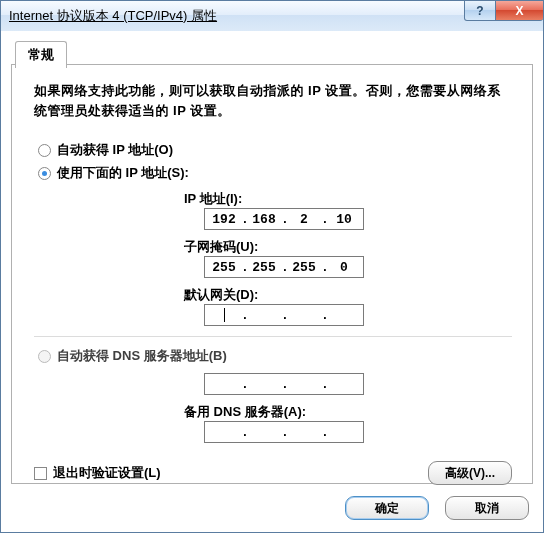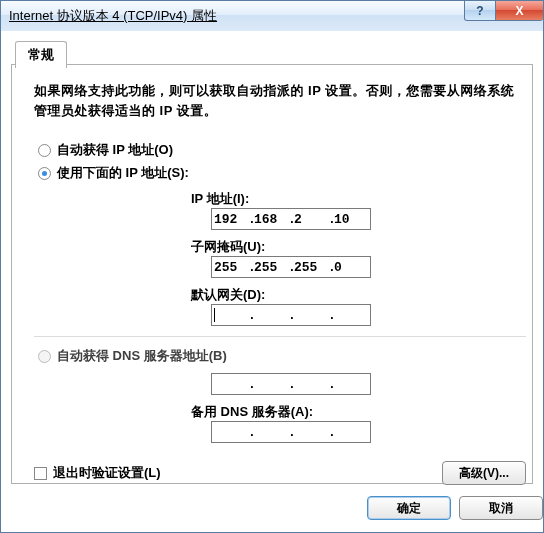--- a/index.html
+++ b/index.html
@@ -93,21 +93,21 @@
     font-size: 13px;
   }
   .tabpanel {
     position: absolute;
     top: 33px;
     left: 10px;
     right: 10px;
     bottom: 48px;
     border: 1px solid #b0b0b0;
     background: #fff;
-    padding: 16px 6px 12px 22px;
+    padding: 16px 20px 12px 22px;
     box-sizing: border-box;
   }
   .desc {
     font-size: 13px;
     line-height: 1.55;
     margin-bottom: 20px;
     letter-spacing: 0.5px;
   }
   .radio-row {
     display: flex;
@@ -155,20 +155,21 @@
     background: #fff;
     display: flex;
     align-items: center;
     font-family: "Courier New", monospace;
     font-size: 13px;
     box-sizing: border-box;
     padding: 0 2px;
   }
   .ip-oct {
     flex: 1;
+    text-align: center;
   }
   .ip-dot {
     width: 6px;
     text-align: center;
     color:#000;
   }
   .ip-cursor {
     display:inline-block;
     width:1px;
     height:14px;
@@ -196,36 +197,36 @@
     height: 13px;
     border: 1px solid #888;
     background: #fff;
     margin-right: 6px;
     box-sizing: border-box;
   }
   .btn {
     min-width: 84px;
     height: 24px;
     border: 1px solid #8a8a8a;
-    border-radius: 4px;
+    border-radius: 9px;
     background: linear-gradient(to bottom, #fefefe, #e6e6e6);
     font-size: 12px;
     display: inline-flex;
     align-items: center;
     justify-content: center;
     padding: 0 10px;
     box-sizing: border-box;
     font-family: inherit;
   }
   .dlg-btns {
     position: absolute;
-    right: 0;
+    right: 14px;
     bottom: 12px;
     display: flex;
-    gap: 8px;
+    gap: 16px;
   }
   .btn.default {
     border-color: #4d90c7;
     box-shadow: 0 0 0 1px #a8cdef inset;
   }
 </style>
 </head>
 <body>
 
 <div class="window">

